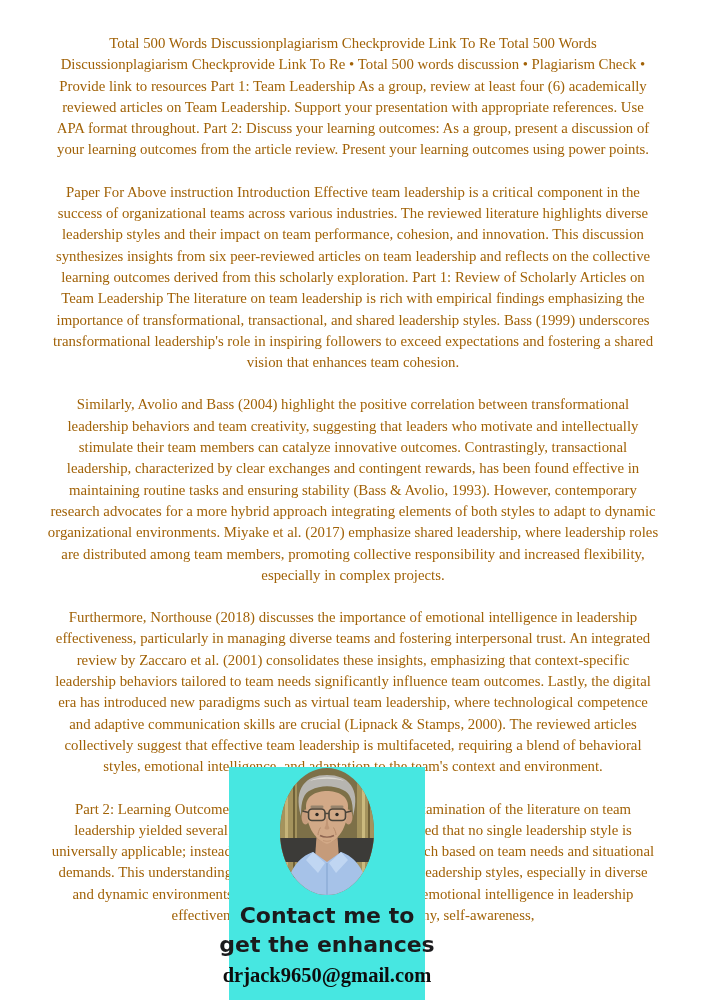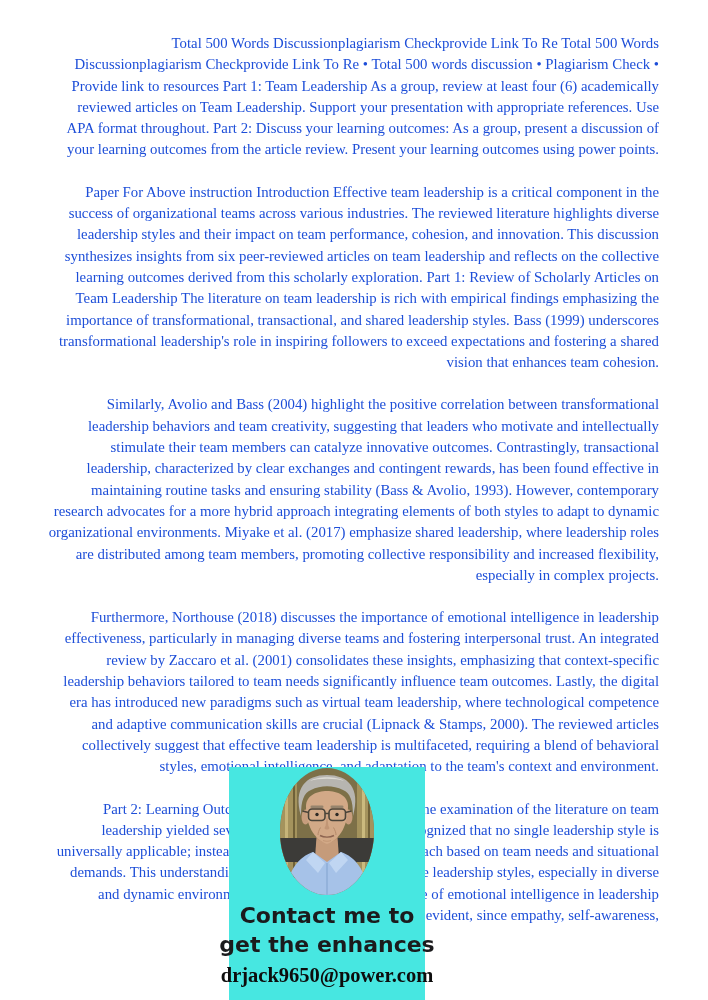--- a/index.html
+++ b/index.html
@@ -9,24 +9,24 @@
     height: 1000px;
     background: #ffffff;
     overflow: hidden;
     font-family: "Liberation Serif", serif;
   }
   .doc {
     position: absolute;
     left: 47px;
     top: 33px;
     width: 612px;
-    color: #1d4ed8;
+    color: #a16207;
     font-size: 14.8px;
     line-height: 21.3px;
-    text-align: right;
+    text-align: center;
   }
   .doc p {
     margin: 0 0 21px 0;
     padding: 0;
   }
   .contact-card {
     position: absolute;
     left: 229px;
     top: 767px;
     width: 196px;
@@ -128,16 +128,16 @@
         <path d="M40.5,59.5 C38.8,62.5 38,64.8 38,67" stroke="#b58a6a" stroke-width="1" fill="none"></path>
         <path d="M53.5,59.5 C55.2,62.5 56,64.8 56,67" stroke="#b58a6a" stroke-width="1" fill="none"></path>
 
         <path d="M40,67.5 C44,69.5 50,69.5 54,67.5" stroke="#8d6450" stroke-width="1.5" fill="none"></path>
         <path d="M43,72.5 C45.5,73.5 48.5,73.5 51,72.5" stroke="#c19675" stroke-width="1" fill="none"></path>
       </g>
     </svg>
 
     <div class="contact-line first">Contact me to</div>
     <div class="contact-line">get the enhances</div>
-    <div class="contact-email">drjack9650@power.com</div>
+    <div class="contact-email">drjack9650@gmail.com</div>
   </div>
 
 </div>
 
 </body></html>

